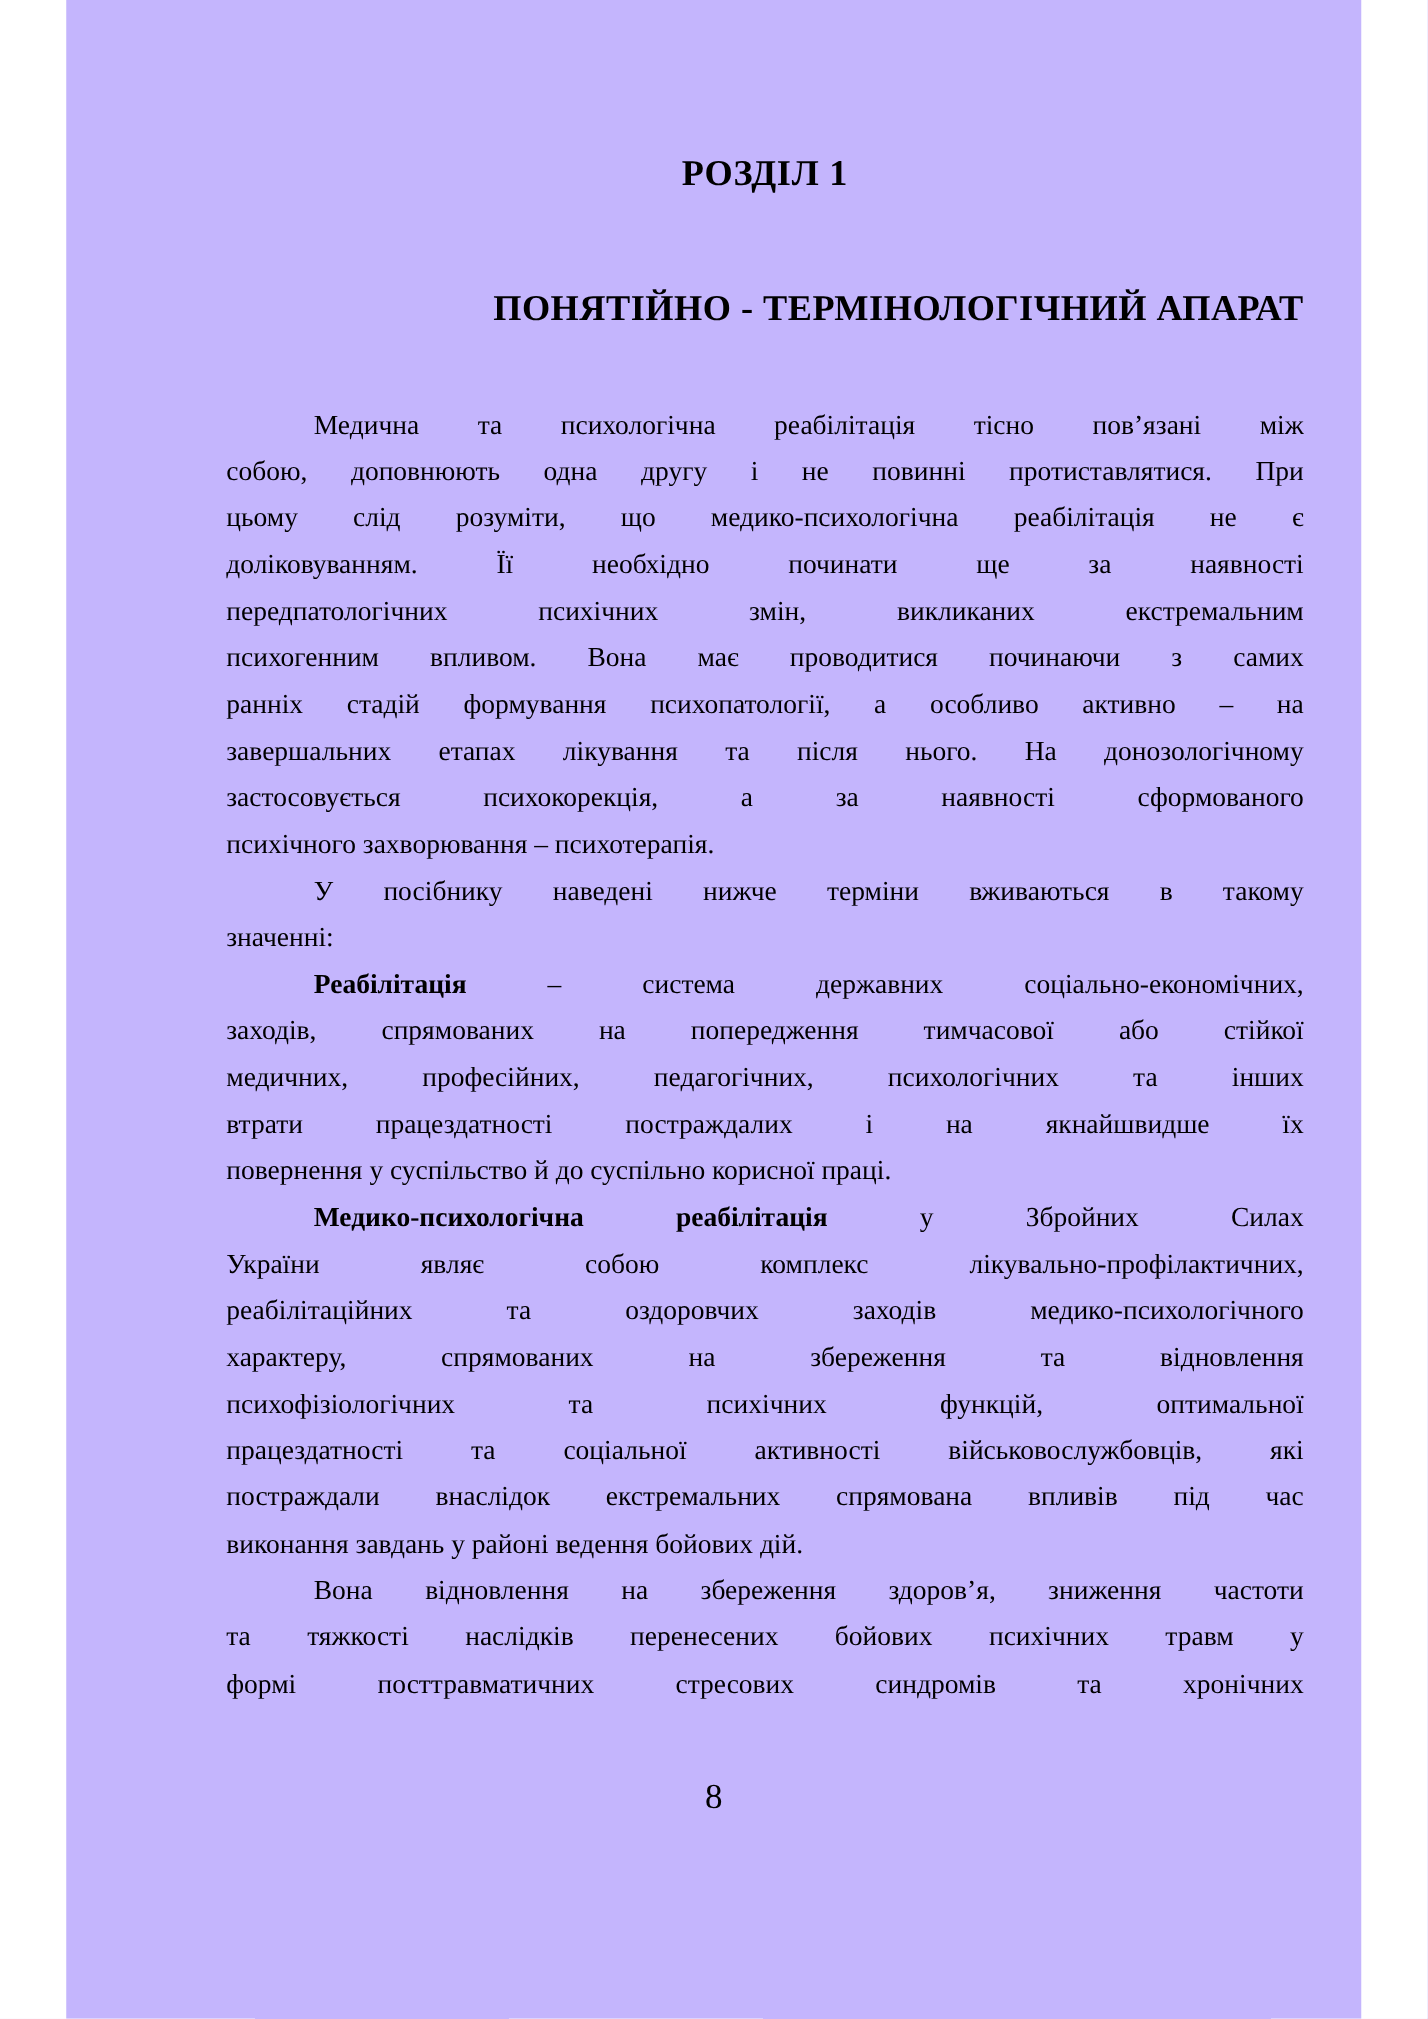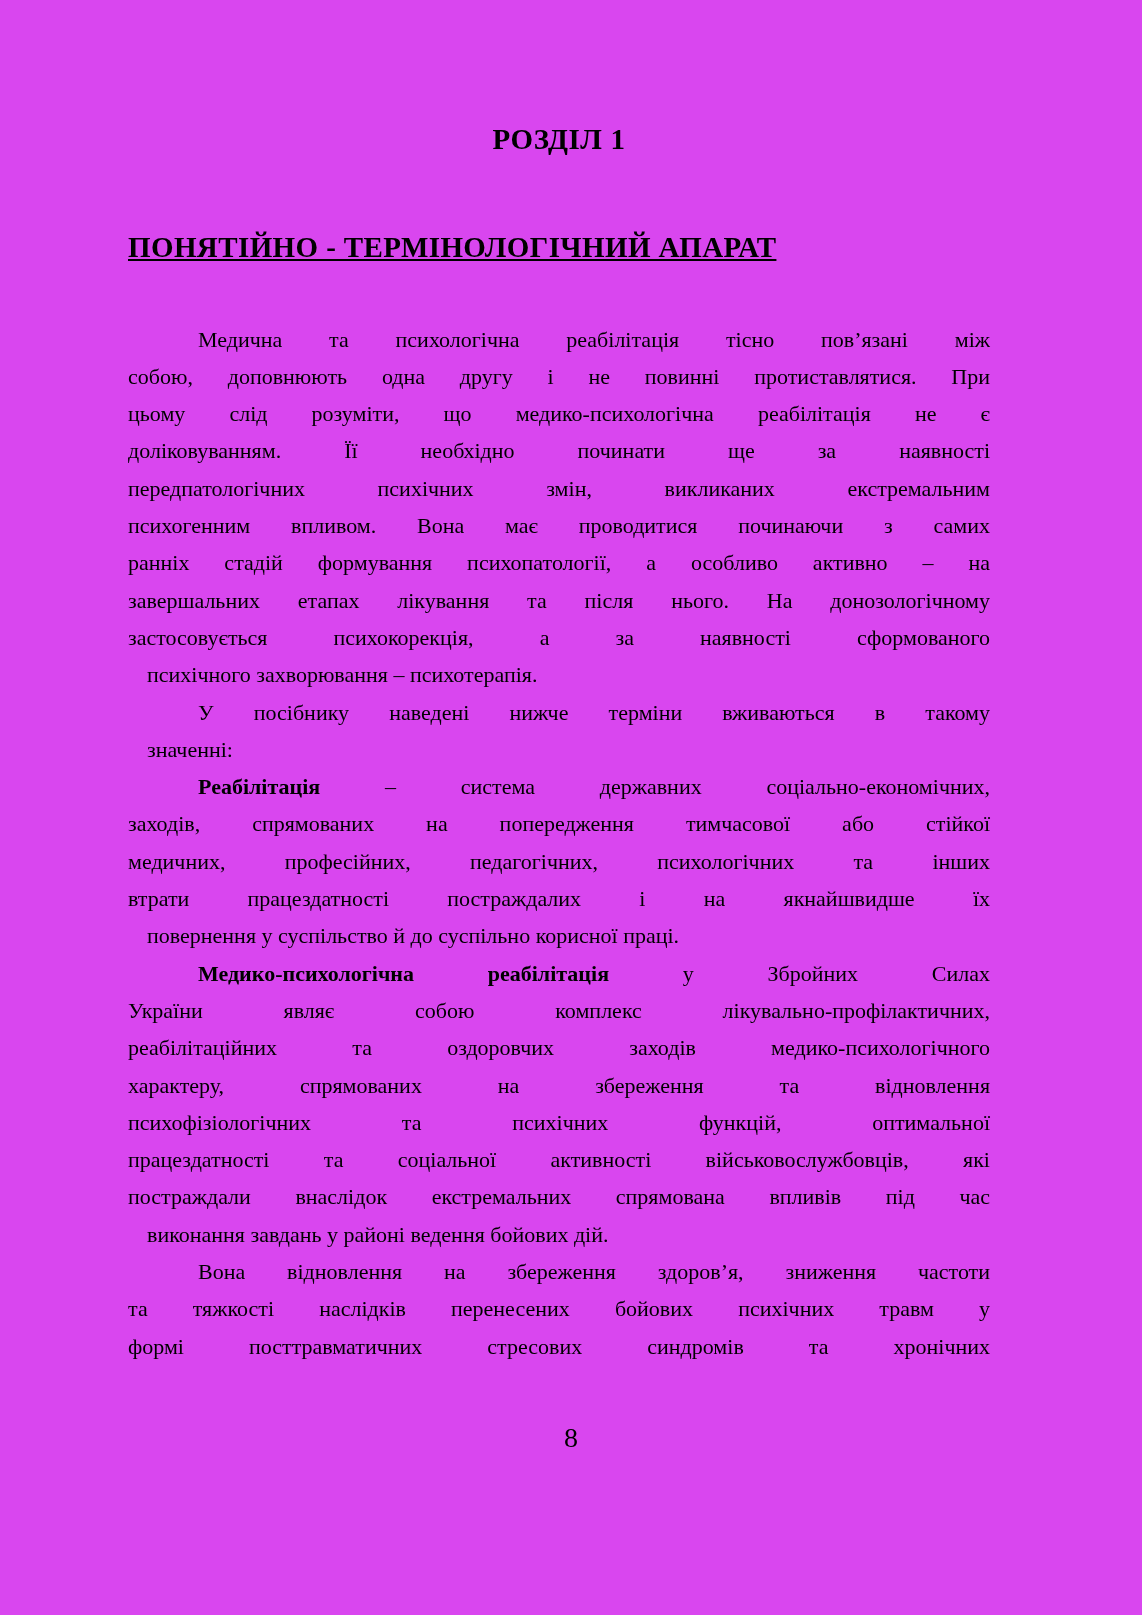--- a/index.html
+++ b/index.html
@@ -7,52 +7,51 @@
     margin: 0;
     padding: 0;
     background: #ffffff;
   }
   body {
     font-family: "Liberation Serif", "DejaVu Serif", serif;
     color: #000000;
   }
   .page {
     position: relative;
-    width: 1142px;
+    width: 1036px;
     height: 1615px;
     margin: 0 auto;
-    background: #d946ef;
+    background: #c4b5fd;
     box-sizing: border-box;
     overflow: hidden;
   }
   .content {
     position: absolute;
     left: 128px;
     top: 0;
     width: 862px;
   }
   .chapter-title {
     text-align: center;
     font-size: 29px;
     font-weight: bold;
     letter-spacing: 0.6px;
     margin: 0;
     padding-top: 122px;
     line-height: 1.2;
     white-space: pre;
   }
   .chapter-subtitle {
-    text-align: left;
+    text-align: right;
     font-size: 29px;
     font-weight: bold;
     letter-spacing: 0.4px;
     margin: 0;
     padding-top: 73px;
     line-height: 1.2;
-    text-decoration: underline;
   }
   .body-block {
     margin-top: 56px;
   }
   p.para {
     margin: 0;
     font-size: 22px;
     line-height: 37.3px;
     text-align: justify;
     text-indent: 70px;
@@ -66,21 +65,20 @@
     text-align: justify;
     text-align-last: justify;
     text-indent: 0;
     white-space: pre-wrap;
   }
   span.line.indent {
     text-indent: 70px;
   }
   span.line.final {
     text-align-last: left;
-    margin-left: 19px;
   }
   b.term {
     font-weight: bold;
   }
   .page-number {
     position: absolute;
     left: 0;
     right: 0;
     top: 1424px;
     text-align: center;

